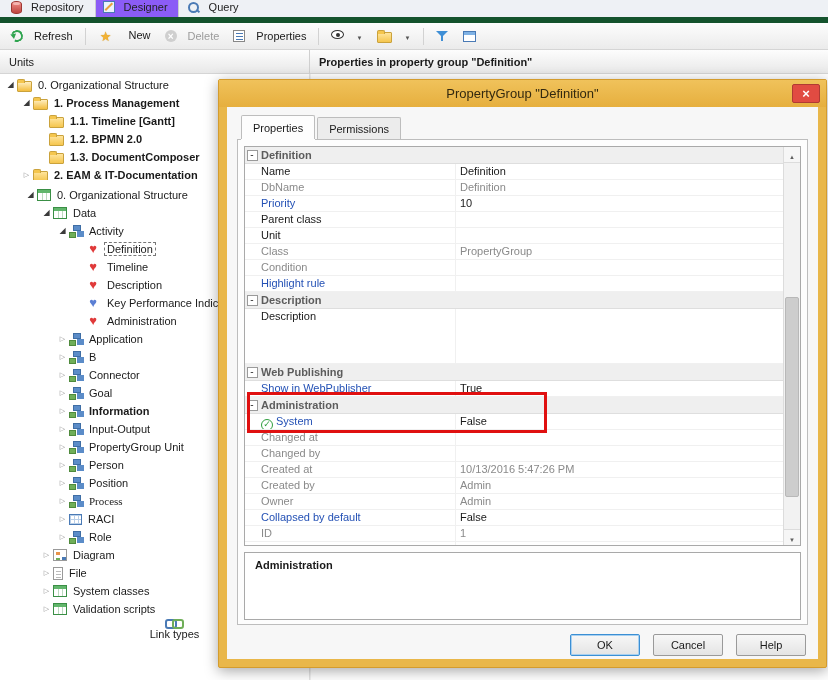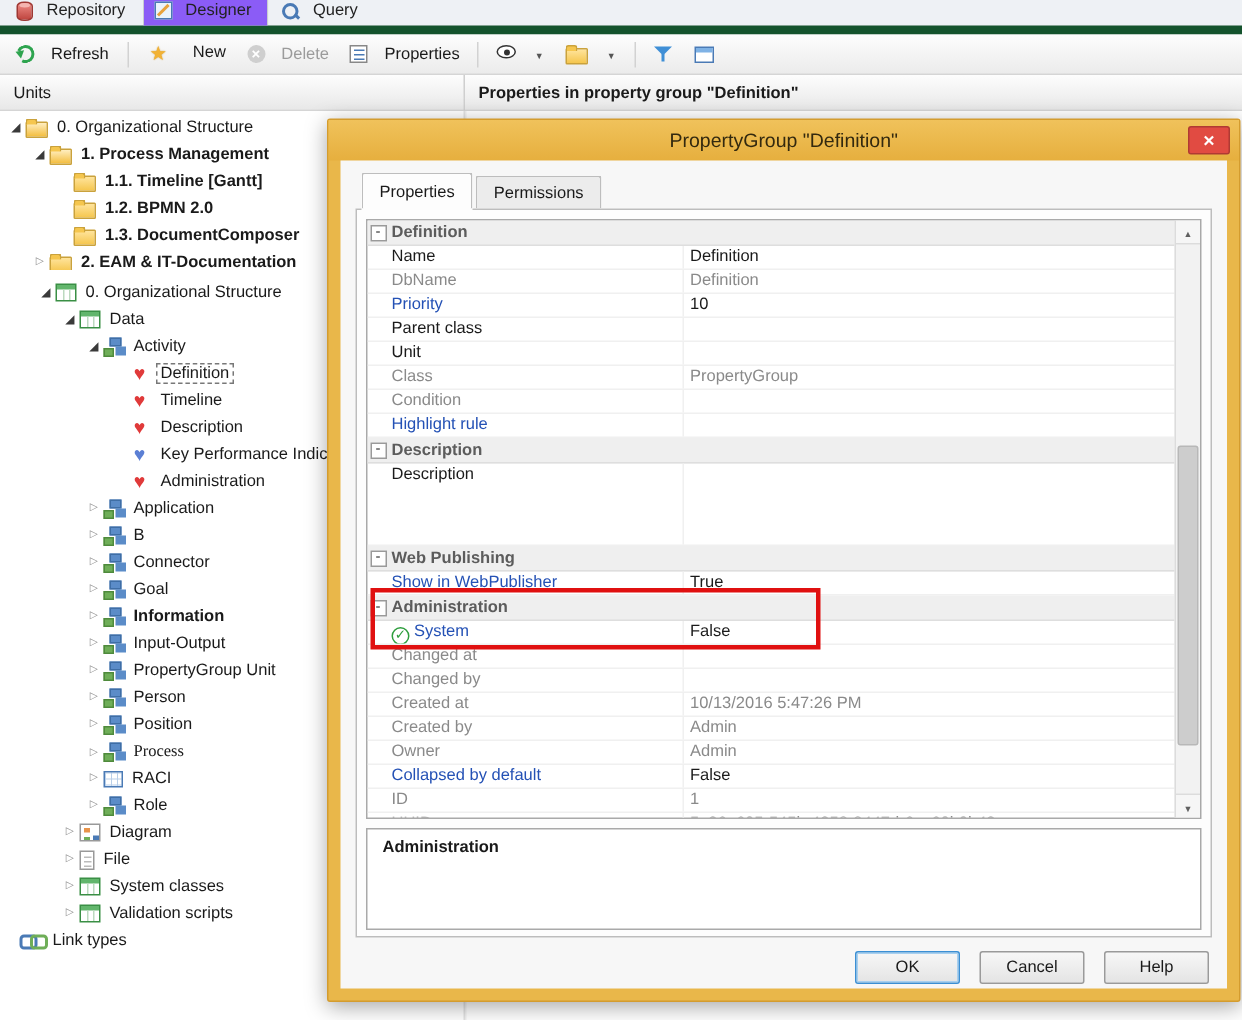--- a/index.html
+++ b/index.html
@@ -346,21 +346,21 @@
       <div class="trow" style="padding-left: 40px;">
         <span class="arrow col">▷</span>
         <span class="ticon icon-table-green"></span>
         <span class="tlabel">System classes</span>
       </div>
       <div class="trow" style="padding-left: 40px;">
         <span class="arrow col">▷</span>
         <span class="ticon icon-table-green"></span>
         <span class="tlabel">Validation scripts</span>
       </div>
-      <div class="trow" style="">
+      <div class="trow" style="padding-left: 40px; flex-direction: column;">
         <span class="arrow"></span>
         <span class="ticon icon-link"></span>
         <span class="tlabel">Link types</span>
       </div>
     </div>
 </div>
 
 <div class="right-panel"></div>
 
 <div class="dialog">

